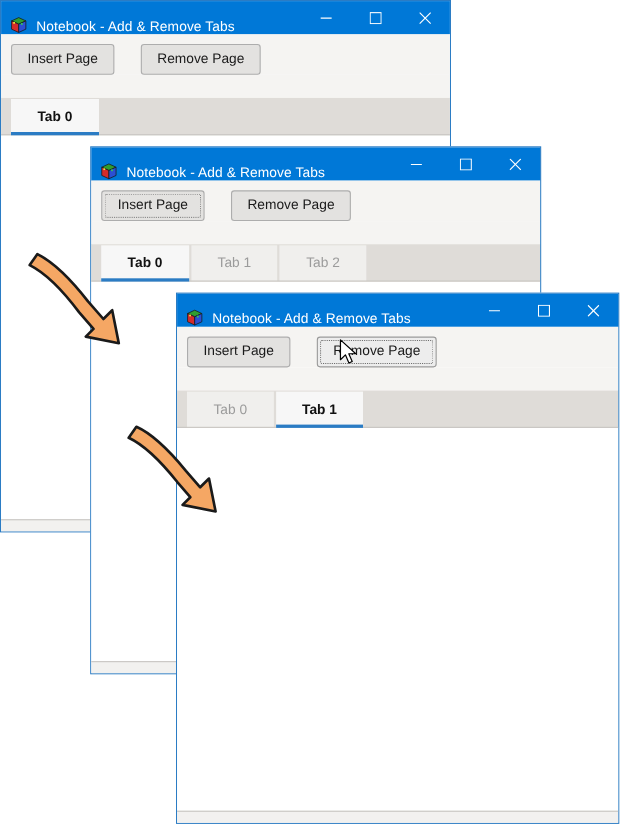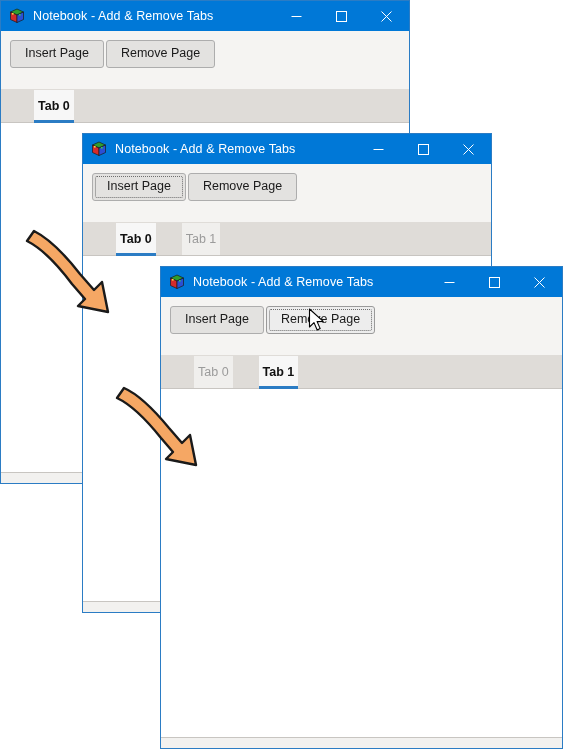--- a/index.html
+++ b/index.html
@@ -23,21 +23,21 @@
     border: 1px solid #2B7CC4;
     box-sizing: border-box;
     display: flex;
     flex-direction: column;
   }
 
   .titlebar {
     height: 30px;
     background: #0078D7;
     display: flex;
-    align-items: center;
+    align-items: flex-end;
     flex: 0 0 auto;
     position: relative;
     user-select: none;
   }
   .app-icon {
     width: 16px;
     height: 16px;
     margin-left: 8px;
     margin-right: 8px;
     flex: 0 0 auto;
@@ -63,21 +63,21 @@
     justify-content: center;
   }
   .win-btn svg { display: block; }
 
   
   .toolbar {
     background: #F5F4F2;
     flex: 0 0 auto;
     padding: 9px 0 0 9px;
     display: flex;
-    gap: 2px;
+    gap: 24px;
     box-sizing: border-box;
   }
   .tb-btn {
     background: #E3E2E0;
     border: 1px solid #ADADAD;
     border-radius: 3px;
     font-family: "Liberation Sans", sans-serif;
     font-size: 12.5px;
     color: #1a1a1a;
     padding: 6px 14px 7px 14px;
@@ -123,23 +123,22 @@
   }
   .tab {
     height: 33px;
     display: flex;
     align-items: center;
     justify-content: flex-start;
     font-family: "Liberation Sans", sans-serif;
     font-size: 12.5px;
     box-sizing: border-box;
     position: relative;
-    padding: 0 4px;
+    padding: 0 24px;
     margin-right: 2px;
-    margin-left: 24px;
   }
   .tab.inactive {
     background: #F0EFED;
     color: #9B9B9B;
   }
   .tab.active {
     background: #F7F7F7;
     color: #111111;
     font-weight: bold;
     z-index: 2;
@@ -271,20 +270,23 @@
     <button class="tb-btn">Remove Page</button>
   </div>
   <div class="toolbar-spacer" style="height:21px;"></div>
 
   <div class="tabstrip">
     <div class="tab active">
       <span>Tab 0</span>
     </div>
     <div class="tab inactive">
       <span>Tab 1</span>
+    </div>
+    <div class="tab inactive">
+      <span>Tab 2</span>
     </div>
   </div>
 
   <div class="page"></div>
   <div class="statusarea"></div>
 </div>
 
 <div class="window" id="w3" style="left:160px; top:266px; width:403px; height:483px;">
 
   <div class="titlebar">

